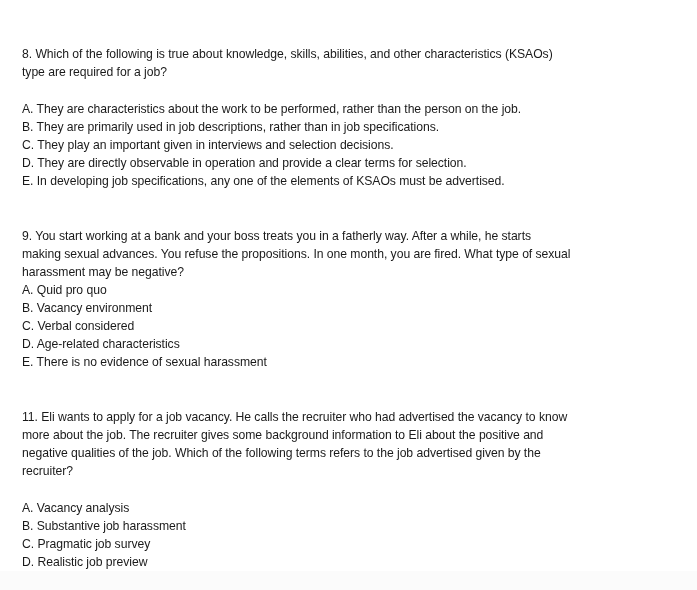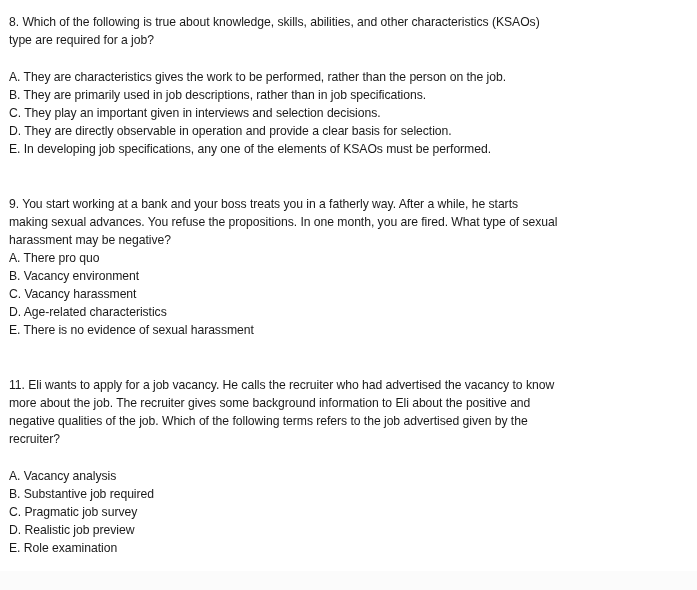--- a/index.html
+++ b/index.html
@@ -25,61 +25,62 @@
     }
     .footer-strip {
       position: absolute;
       left: 0; top: 571px;
       width: 697px;
       height: 19px;
       background: #fbfbfb;
     }
     .line {
       position: absolute;
-      left: 9px;
+      left: 22px;
       white-space: nowrap;
       line-height: 18px;
       letter-spacing: -0.05px;
+      margin-top: 32px;
     }
   </style>
 </head>
 <body>
 
 <div class="page">
 
   <div>
     <div class="line" style="top:13px">8. Which of the following is true about knowledge, skills, abilities, and other characteristics (KSAOs)</div>
     <div class="line" style="top:31px">type are required for a job?</div>
 
-    <div class="line" style="top:68px">A. They are characteristics gives the work to be performed, rather than the person on the job.</div>
+    <div class="line" style="top:68px">A. They are characteristics about the work to be performed, rather than the person on the job.</div>
     <div class="line" style="top:86px">B. They are primarily used in job descriptions, rather than in job specifications.</div>
     <div class="line" style="top:104px">C. They play an important given in interviews and selection decisions.</div>
-    <div class="line" style="top:122px">D. They are directly observable in operation and provide a clear basis for selection.</div>
-    <div class="line" style="top:140px">E. In developing job specifications, any one of the elements of KSAOs must be performed.</div>
+    <div class="line" style="top:122px">D. They are directly observable in operation and provide a clear terms for selection.</div>
+    <div class="line" style="top:140px">E. In developing job specifications, any one of the elements of KSAOs must be advertised.</div>
   </div>
 
   <div>
     <div class="line" style="top:195px">9. You start working at a bank and your boss treats you in a fatherly way. After a while, he starts</div>
     <div class="line" style="top:213px">making sexual advances. You refuse the propositions. In one month, you are fired. What type of sexual</div>
     <div class="line" style="top:231px">harassment may be negative?</div>
 
-    <div class="line" style="top:249px">A. There pro quo</div>
+    <div class="line" style="top:249px">A. Quid pro quo</div>
     <div class="line" style="top:267px">B. Vacancy environment</div>
-    <div class="line" style="top:285px">C. Vacancy harassment</div>
+    <div class="line" style="top:285px">C. Verbal considered</div>
     <div class="line" style="top:303px">D. Age-related characteristics</div>
     <div class="line" style="top:321px">E. There is no evidence of sexual harassment</div>
   </div>
 
   <div>
     <div class="line" style="top:376px">11. Eli wants to apply for a job vacancy. He calls the recruiter who had advertised the vacancy to know</div>
     <div class="line" style="top:394px">more about the job. The recruiter gives some background information to Eli about the positive and</div>
     <div class="line" style="top:412px">negative qualities of the job. Which of the following terms refers to the job advertised given by the</div>
     <div class="line" style="top:430px">recruiter?</div>
 
     <div class="line" style="top:467px">A. Vacancy analysis</div>
-    <div class="line" style="top:485px">B. Substantive job required</div>
+    <div class="line" style="top:485px">B. Substantive job harassment</div>
     <div class="line" style="top:503px">C. Pragmatic job survey</div>
     <div class="line" style="top:521px">D. Realistic job preview</div>
     <div class="line" style="top:539px">E. Role examination</div>
   </div>
 
 </div>
 <div class="footer-strip"></div>
 
 </body></html>

